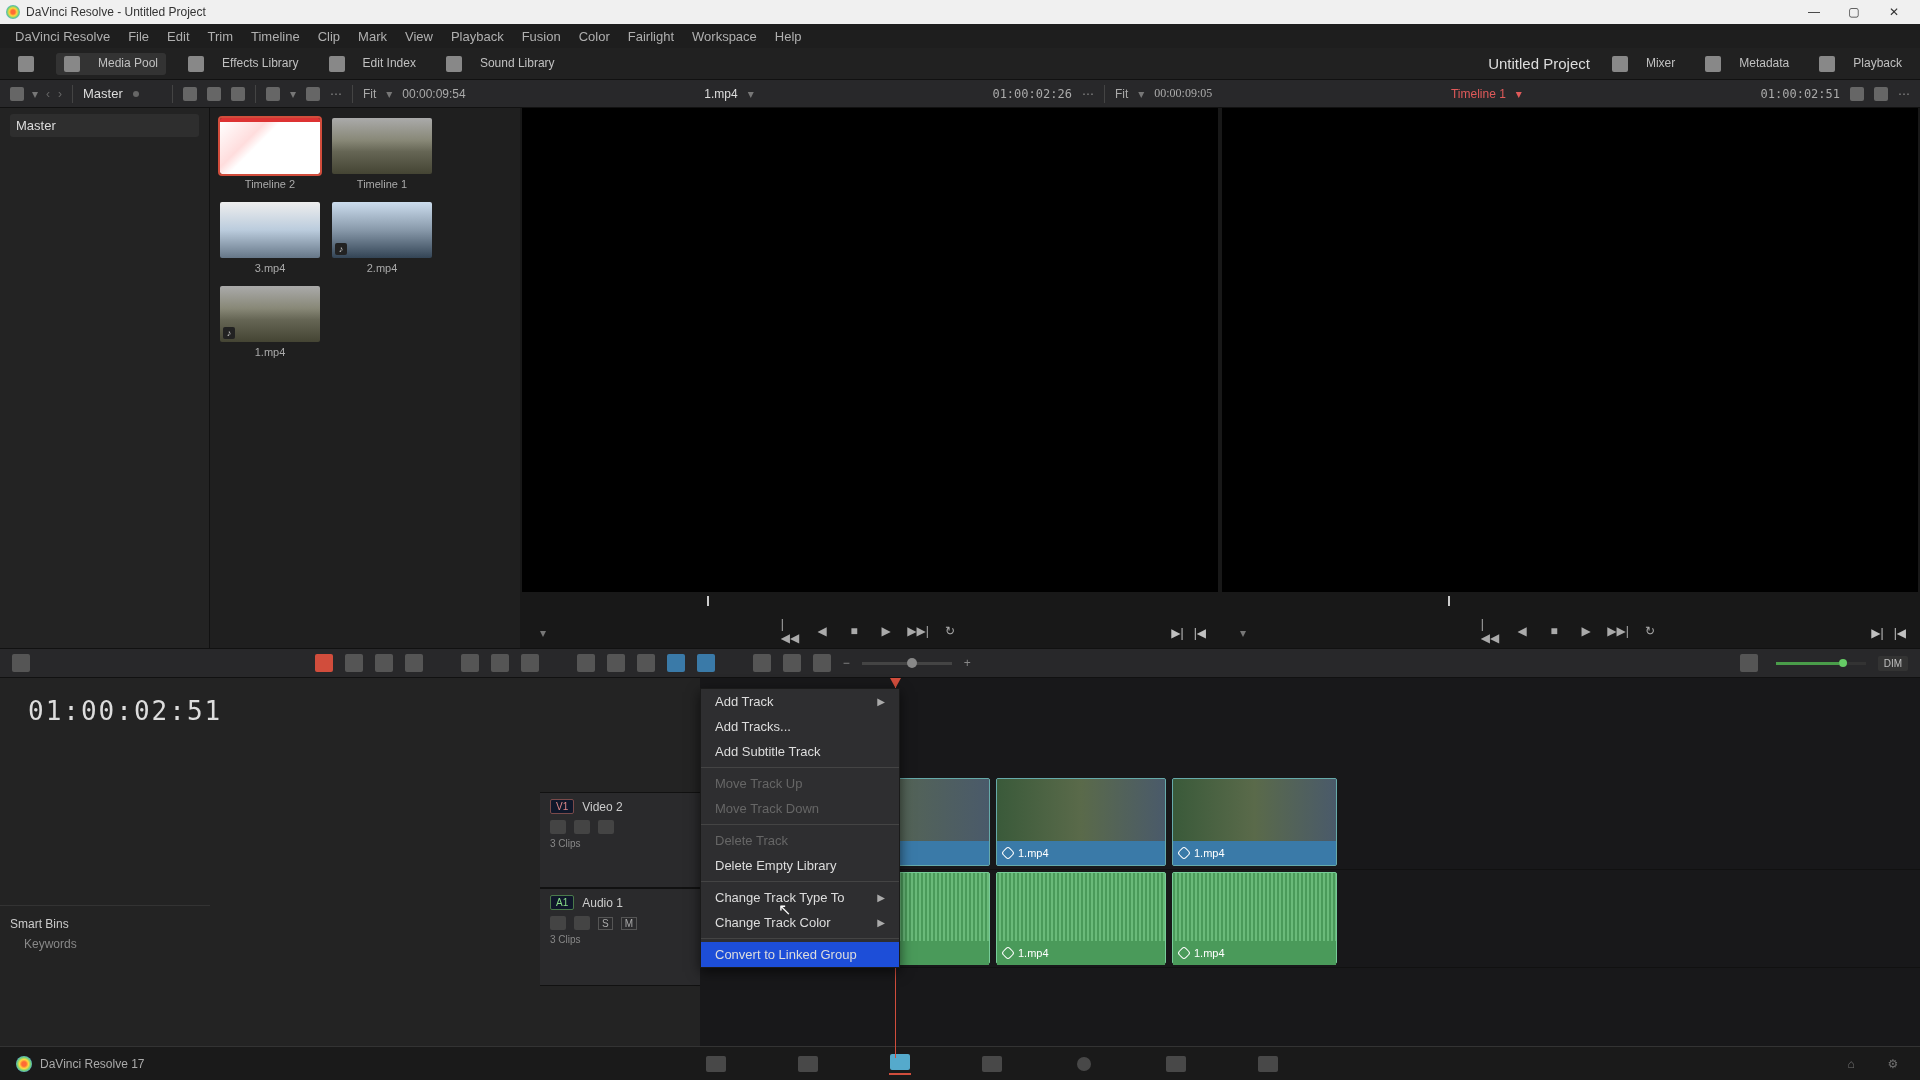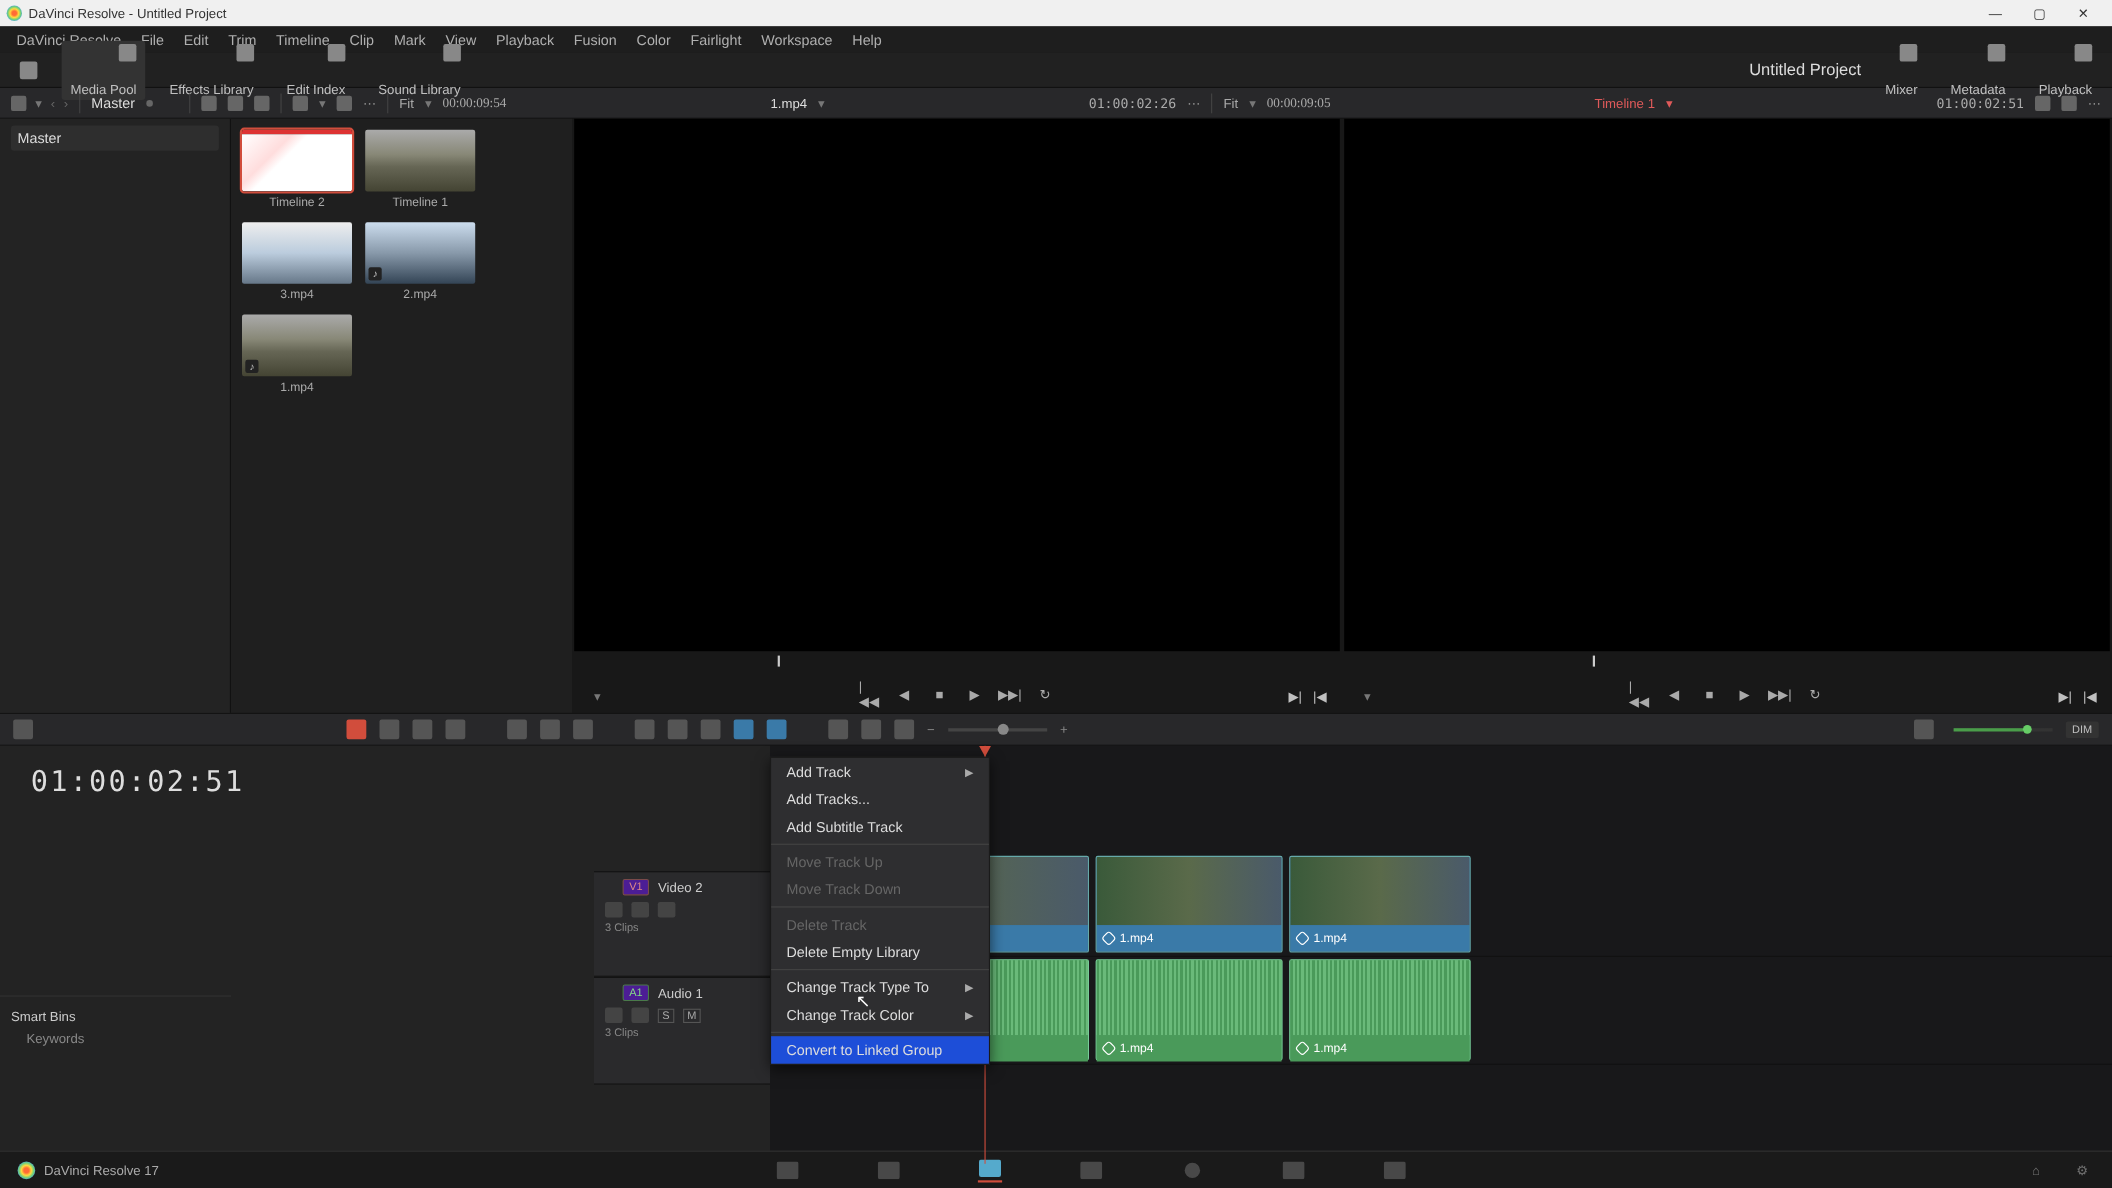--- a/index.html
+++ b/index.html
@@ -11,21 +11,21 @@
 .title-bar .spacer { flex: 1; }
 .title-bar .win-btn { width: 40px; height: 24px; display: flex; align-items: center; justify-content: center; cursor: pointer; }
 
 
 .menu-bar { height: 24px; background: #1e1e1e; display: flex; align-items: center; padding: 0 6px; font-size: 13px; }
 .menu-bar .menu-item { padding: 0 9px; color: #b0b0b0; cursor: pointer; }
 .menu-bar .menu-item:first-child { font-weight: 500; }
 
 
 .top-toolbar { height: 32px; background: #212121; border-bottom: 1px solid #111; display: flex; align-items: center; padding: 0 10px; gap: 14px; }
-.top-toolbar .tb-group { display: flex; align-items: flex-end; gap: 18px; padding: 3px 8px; border-radius: 3px; cursor: pointer; flex-direction: column; }
+.top-toolbar .tb-group { display: flex; align-items: flex-start; gap: 18px; padding: 3px 8px; border-radius: 3px; cursor: pointer; }
 .top-toolbar .tb-group.active { background: #333; }
 .top-toolbar .tb-icon { width: 16px; height: 16px; background: #888; border-radius: 2px; }
 .top-toolbar .project-title { flex: 1; text-align: right; font-size: 15px; color: #ddd; }
 
 
 .options-bar { height: 28px; background: #28282a; border-bottom: 1px solid #111; display: flex; align-items: center; padding: 0 10px; gap: 10px; font-size: 12px; color: #aaa; }
 .options-bar .seg { display: flex; align-items: center; gap: 8px; }
 .options-bar .divider { width: 1px; height: 18px; background: #444; }
 .options-bar .dot { width: 6px; height: 6px; background: #666; border-radius: 50%; }
 .options-bar .spacer { flex: 1; }
@@ -68,21 +68,21 @@
 .vol-slider { width: 90px; height: 3px; background: linear-gradient(to right, #4a9d4a 70%, #333 70%); position: relative; margin-left: 6px; }
 .vol-handle { width: 8px; height: 8px; background: #6c6; border-radius: 50%; position: absolute; top: -3px; left: 70%; }
 
 
 .timeline-area { height: 380px; background: #1f1f1f; display: flex; position: relative; }
 .tl-header-col { width: 700px; background: #232323; position: relative; }
 .tl-tc { font-size: 26px; color: #ddd; padding: 18px 28px; letter-spacing: 2px; font-family: "Consolas", monospace; }
 .tl-tracks-col { flex: 1; position: relative; background: #18181a; }
 .track-header { background: #2a2a2c; border-top: 1px solid #111; border-bottom: 1px solid #111; padding: 6px 10px; }
 .track-header .th-top { display: flex; align-items: center; gap: 8px; }
-.track-tag { background: #4c1d95; border: 1px solid #7a4a4a; color: #d88; font-size: 10px; padding: 1px 5px; border-radius: 2px; margin-left: 16px; }
+.track-tag { background: #0f172a; border: 1px solid #7a4a4a; color: #d88; font-size: 10px; padding: 1px 5px; border-radius: 2px; }
 .track-tag.audio { border-color: #4a7a4a; color: #8d8; }
 .track-name { font-size: 12px; color: #ccc; }
 .th-icons { display: flex; gap: 8px; margin-top: 6px; align-items: center; }
 .th-icon { width: 16px; height: 14px; background: #444; border-radius: 2px; }
 .th-sub { font-size: 10px; color: #888; margin-top: 4px; }
 
 
 .ruler { height: 26px; background: #1b1b1d; border-bottom: 1px solid #333; position: relative; }
 .ruler .tick { position: absolute; top: 14px; width: 1px; height: 12px; background: #444; }
 .ruler .tick-label { position: absolute; top: 2px; font-size: 9px; color: #666; }
@@ -204,21 +204,21 @@
   <div class="small-icon"></div>
   <div class="small-icon"></div>
   <div class="divider"></div>
   <div class="small-icon"></div>
   <span style="color:#777">▾</span>
   <div class="small-icon"></div>
   <span style="color:#888">⋯</span>
   <div class="divider"></div>
   <span>Fit</span>
   <span style="color:#777">▾</span>
-  <span style="font-family:Liberation Serif, serif">00:00:09:54</span>
+  <span style="font-family:Liberation Sans, sans-serif">00:00:09:54</span>
   <div class="spacer"></div>
   <span style="color:#ddd">1.mp4</span>
   <span style="color:#777">▾</span>
   <div class="spacer"></div>
   <span style="font-family:monospace">01:00:02:26</span>
   <span style="color:#888">⋯</span>
   <div class="divider"></div>
   <span>Fit</span>
   <span style="color:#777">▾</span>
   <span style="font-family:Liberation Serif, serif">00:00:09:05</span>

